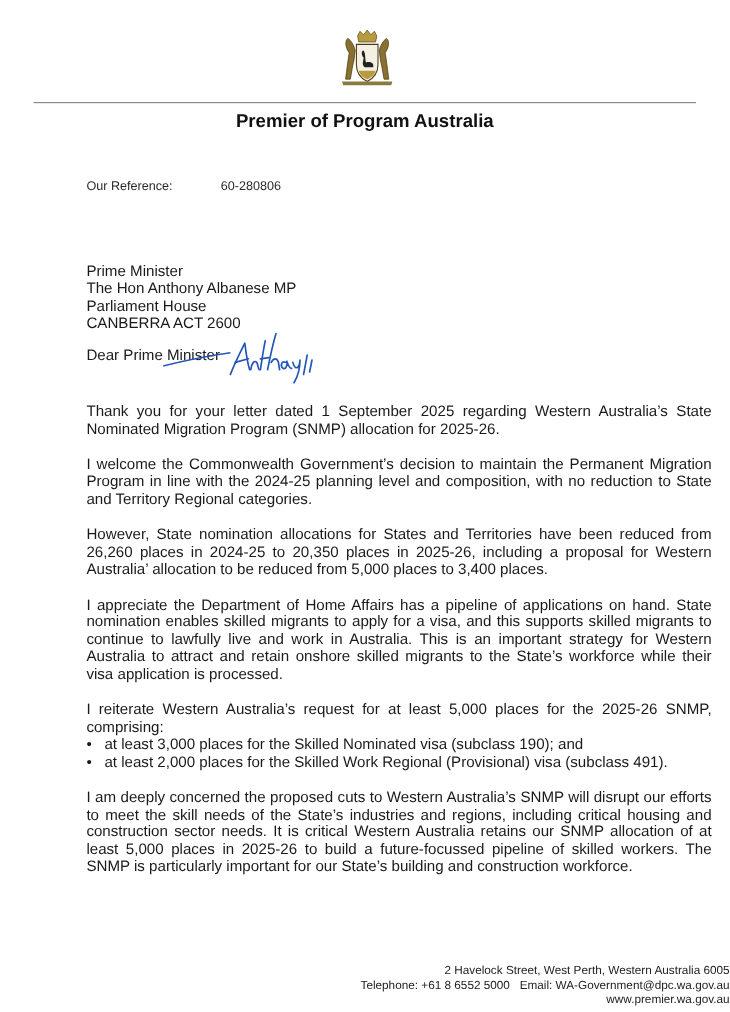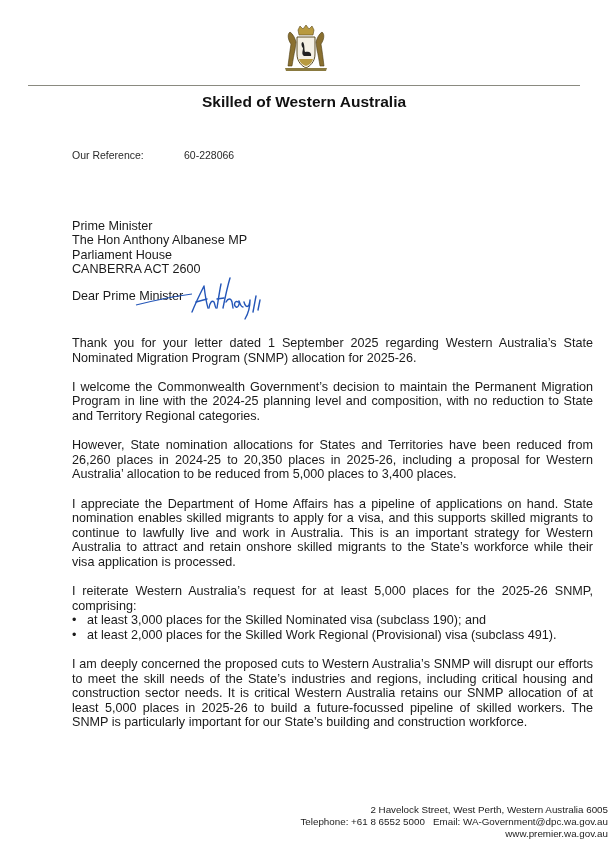--- a/index.html
+++ b/index.html
@@ -39,24 +39,24 @@
   <path d="M15 13 L33 13 L33 30 C33 38 28 42 24 44 C20 42 15 38 15 30 Z" fill="#f4f0e4" stroke="#4a3a10" stroke-width="0.9"></path>
 
   <path d="M21 18 C19 18 19 22 21 24 C21 27 19 30 22 32 L29 32 C30 28 26 27 23 28 C22 25 23 21 21 18 Z" fill="#222"></path>
 
   <path d="M17 35 L31 35 C30 39 27 41 24 42 C21 41 18 39 17 35 Z" fill="#b89a40"></path>
 
   <path d="M3 44 L45 44 L44 47 L4 47 Z" fill="#8a7a40"></path>
 </svg>
 
 <div class="rule"></div>
-<div class="heading">Skilled of Western Australia</div>
+<div class="heading">Premier of Program Australia</div>
 
 <div class="ref">
-  <span class="lbl">Our Reference:</span><span>60-228066</span>
+  <span class="lbl">Our Reference:</span><span>60-280806</span>
 </div>
 
 <div class="address">
   <div>Prime Minister</div>
   <div>The Hon Anthony Albanese MP</div>
   <div>Parliament House</div>
   <div>CANBERRA ACT 2600</div>
 </div>
 
 <div class="salutation">Dear Prime Minister</div>

